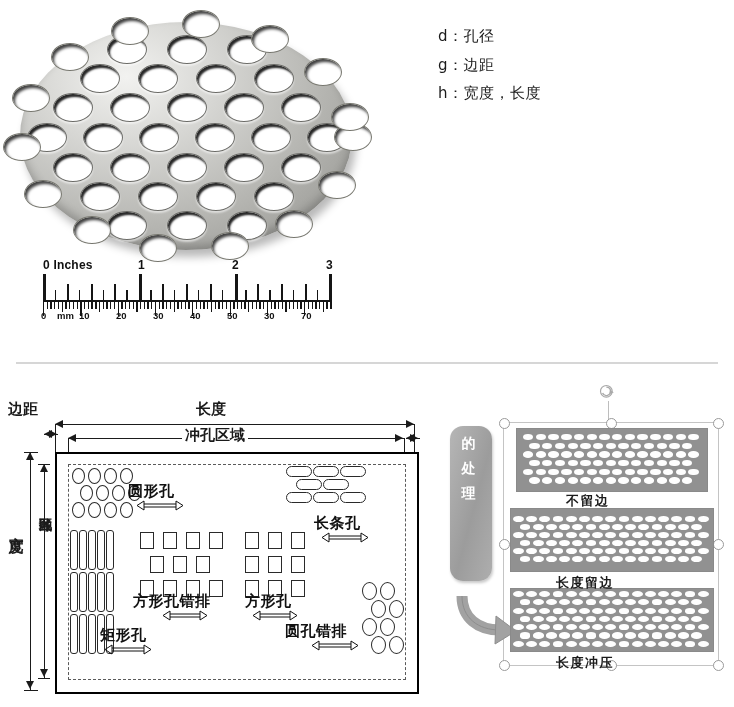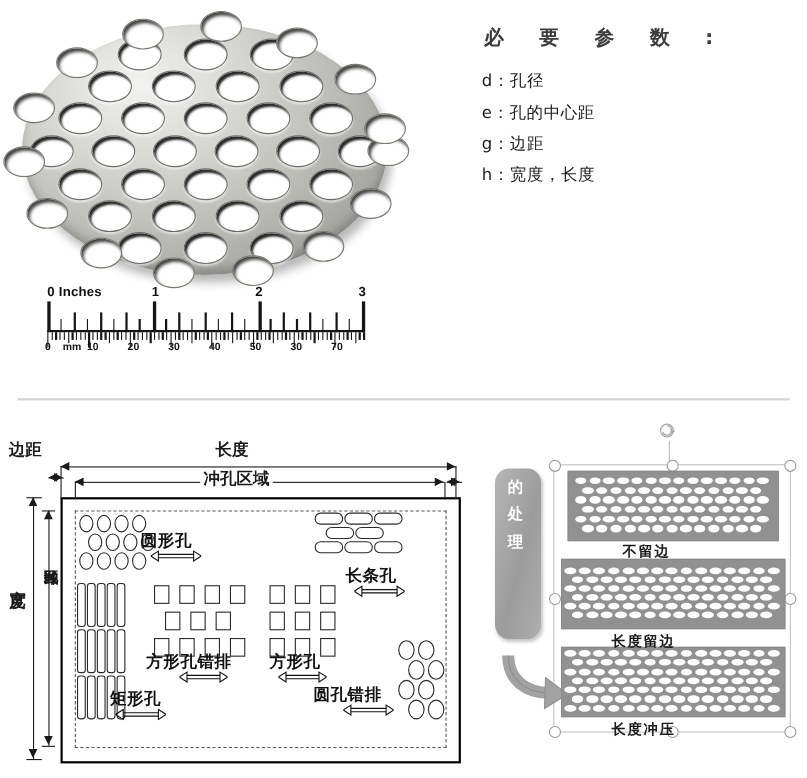--- a/index.html
+++ b/index.html
@@ -263,23 +263,21 @@
     <div class="rlabel-bot" style="left:41px;top:54px;">10</div>
     <div class="rlabel-bot" style="left:78px;top:54px;">20</div>
     <div class="rlabel-bot" style="left:115px;top:54px;">30</div>
     <div class="rlabel-bot" style="left:152px;top:54px;">40</div>
     <div class="rlabel-bot" style="left:189px;top:54px;">50</div>
     <div class="rlabel-bot" style="left:226px;top:54px;">30</div>
     <div class="rlabel-bot" style="left:263px;top:54px;">70</div>
   </div>
 
   <div id="params">
-    <div id="params-title" class="cn">必 要 参 数 :</div>
     <div class="param-row cn">d：孔径</div>
-    <div class="param-row cn">e：孔的中心距</div>
     <div class="param-row cn">g：边距</div>
     <div class="param-row cn">h：宽度，长度</div>
   </div>
 </div>
 
 <div id="divider"></div>
 
 <div id="tech-drawing">
 
   <div class="dim-label cn" style="left:8px;top:4px;">边距</div>

